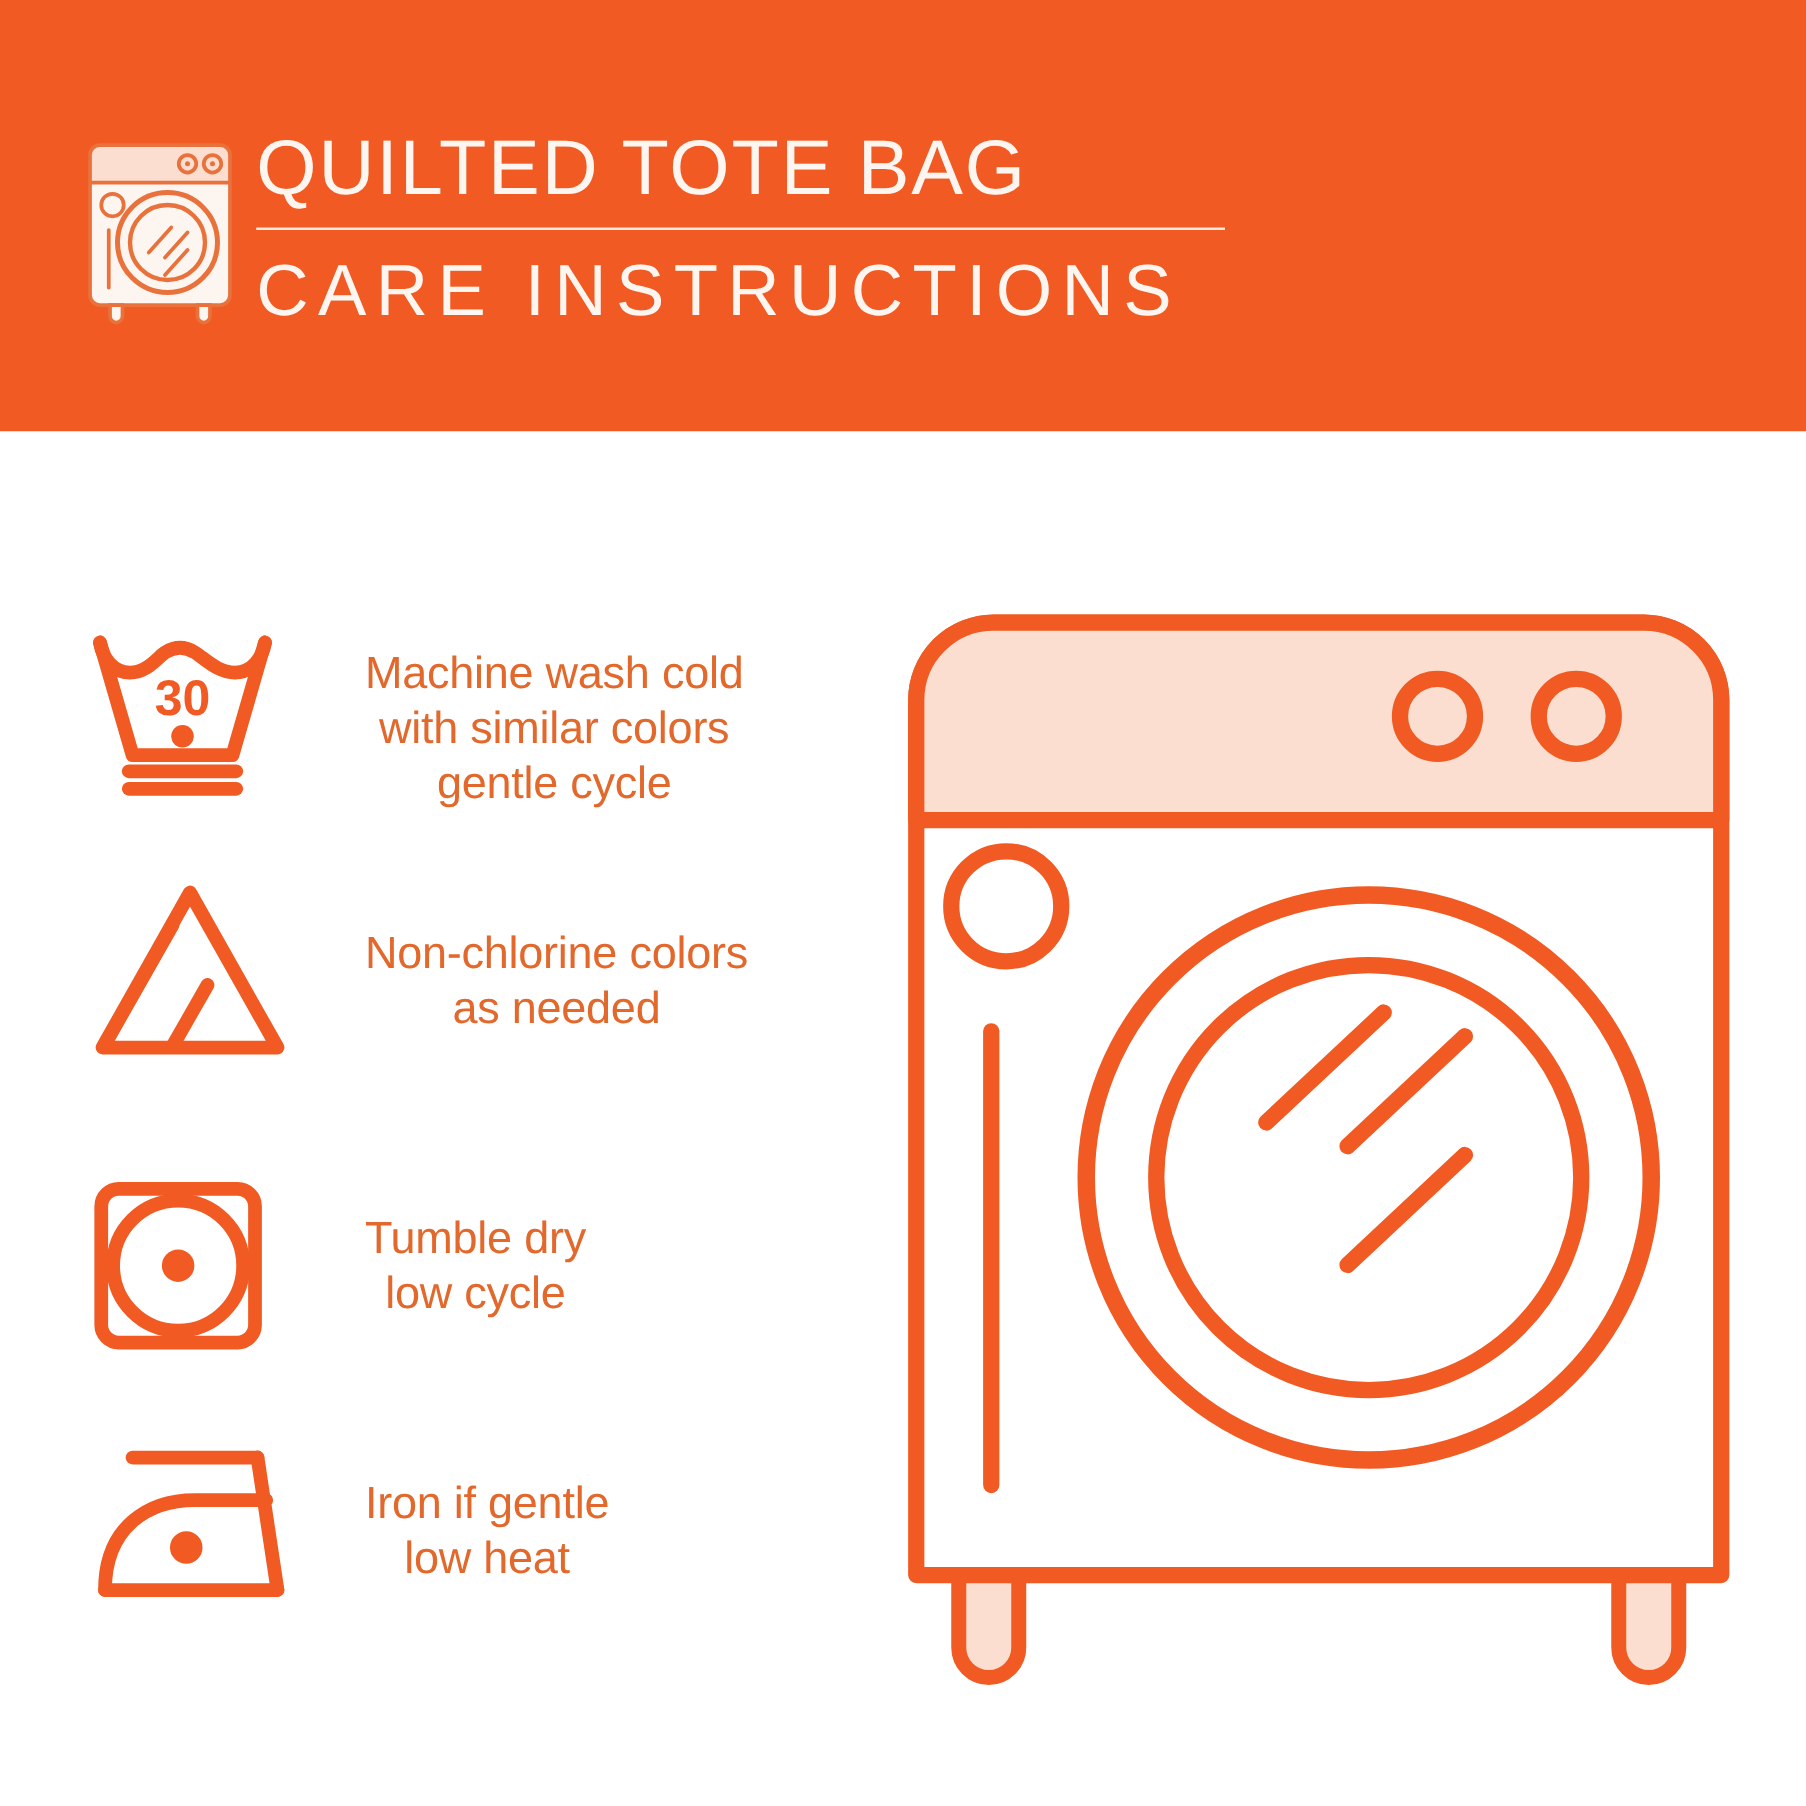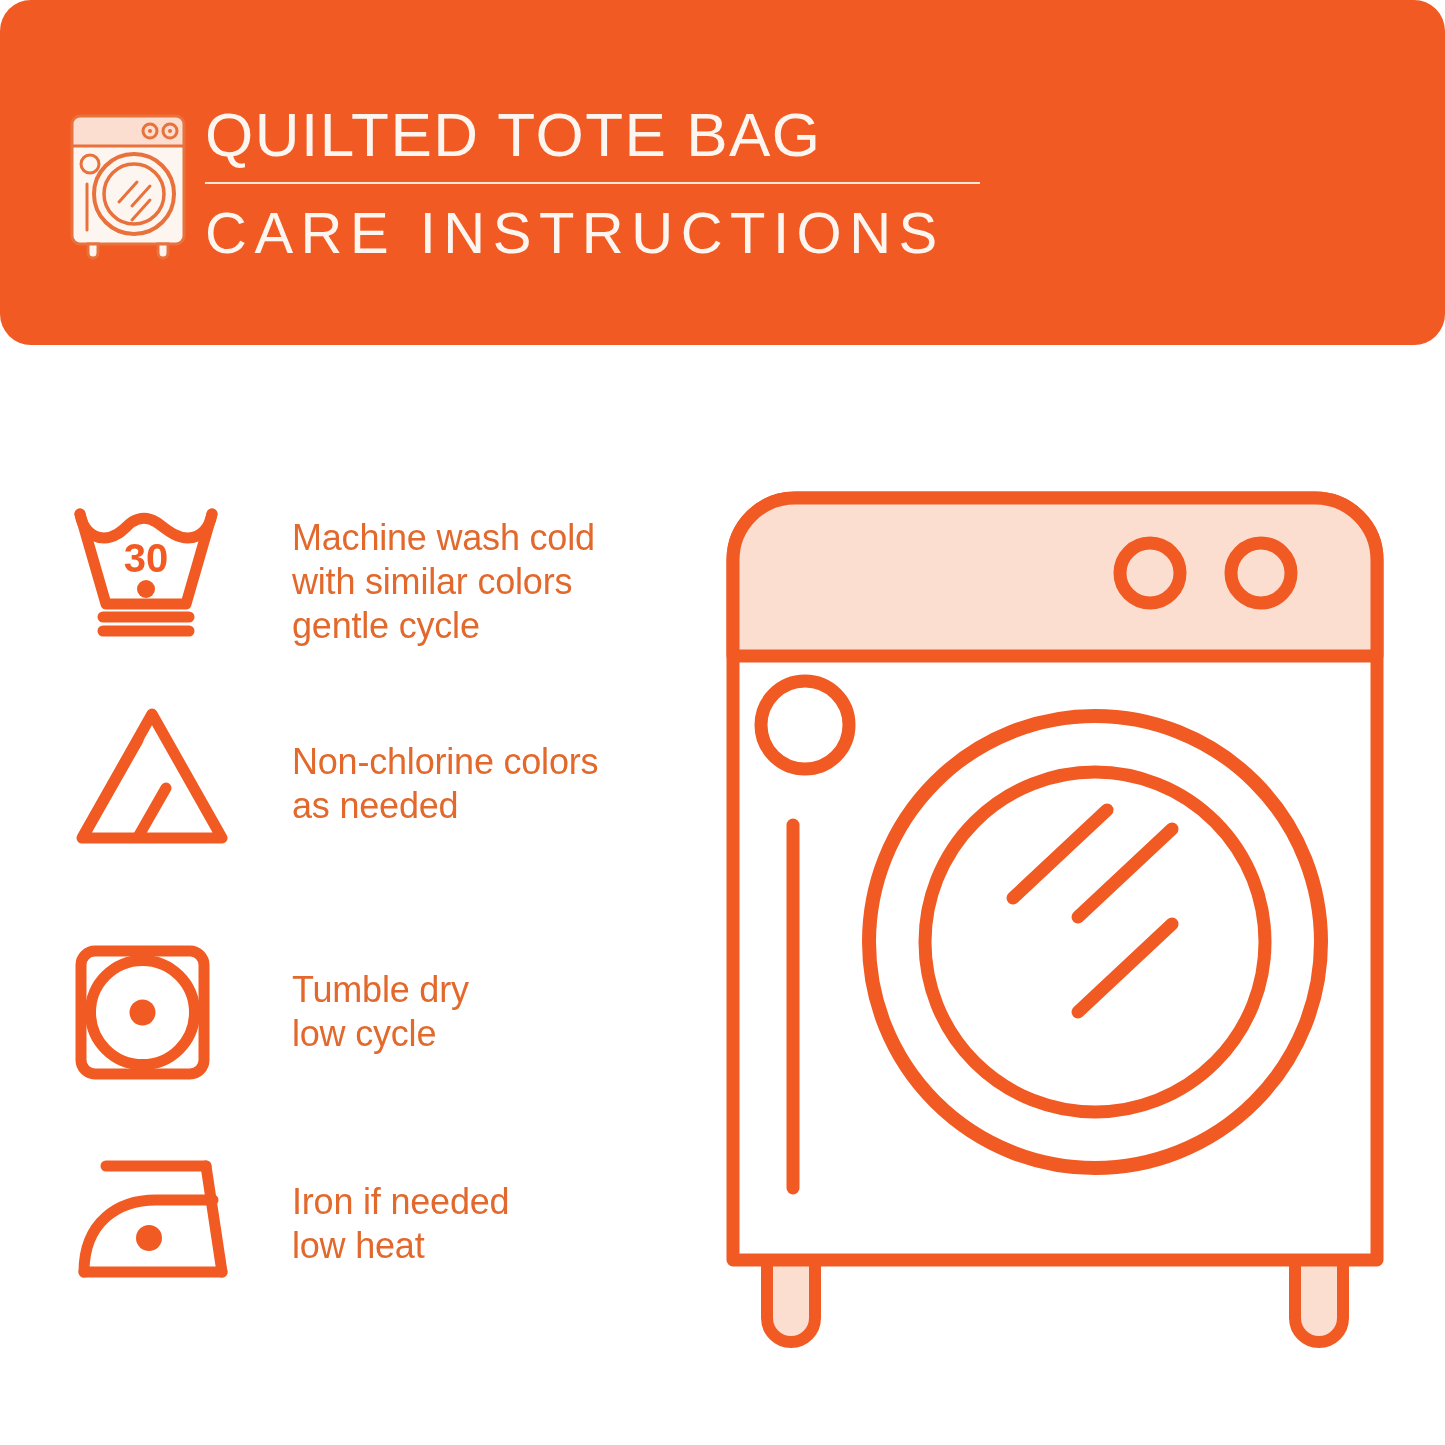--- a/index.html
+++ b/index.html
@@ -24,21 +24,20 @@
   }
 
   
   #header-band {
     position: absolute;
     left: 0;
     top: 0;
     width: 1445px;
     height: 345px;
     background: #f15a22;
-    border-radius: 31px;
   }
 
   #header-icon {
     position: absolute;
     left: 62px;
     top: 102px;
     width: 132px;
     height: 158px;
   }
 
@@ -105,20 +104,21 @@
     position: absolute;
     left: 292px;
     font-family: "Liberation Sans", sans-serif;
     font-size: 36px;
     line-height: 44px;
     color: #e2682c;
     font-weight: 400;
     white-space: pre-line;
     margin: 0;
     letter-spacing: -0.2px;
+    text-align: center;
   }
 
   #row-wash      { top: 500px; }
   #row-wash .care-label      { top: 16px; }
   #row-bleach    { top: 700px; }
   #row-bleach .care-label    { top: 40px; }
   #row-dry       { top: 940px; }
   #row-dry .care-label       { top: 28px; }
   #row-iron      { top: 1150px; }
   #row-iron .care-label      { top: 30px; }
@@ -236,21 +236,21 @@
             <path d="M36 16 L 136 16"></path>
 
             <path d="M136 16 L 152 122"></path>
 
             <path d="M14 122 C 14 72 48 50 86 50 L 143 50"></path>
             <path d="M14 122 L 152 122"></path>
           </g>
           <circle cx="79" cy="88" r="13" fill="#f15a22"></circle>
         </svg>
       </div>
-      <div class="care-label">Iron if needed
+      <div class="care-label">Iron if gentle
 low heat</div>
     </div>
 
   </div>
 
   <div id="washer-illustration">
     <svg viewBox="0 0 680 900" width="680" height="900" xmlns="http://www.w3.org/2000/svg">
 
       <path d="M52 770 L52 838 a24 24 0 0 0 48 0 L100 770 Z" fill="#fbded0" stroke="#f15a22" stroke-width="12" stroke-linejoin="round"></path>
       <path d="M580 770 L580 838 a24 24 0 0 0 48 0 L628 770 Z" fill="#fbded0" stroke="#f15a22" stroke-width="12" stroke-linejoin="round"></path>

